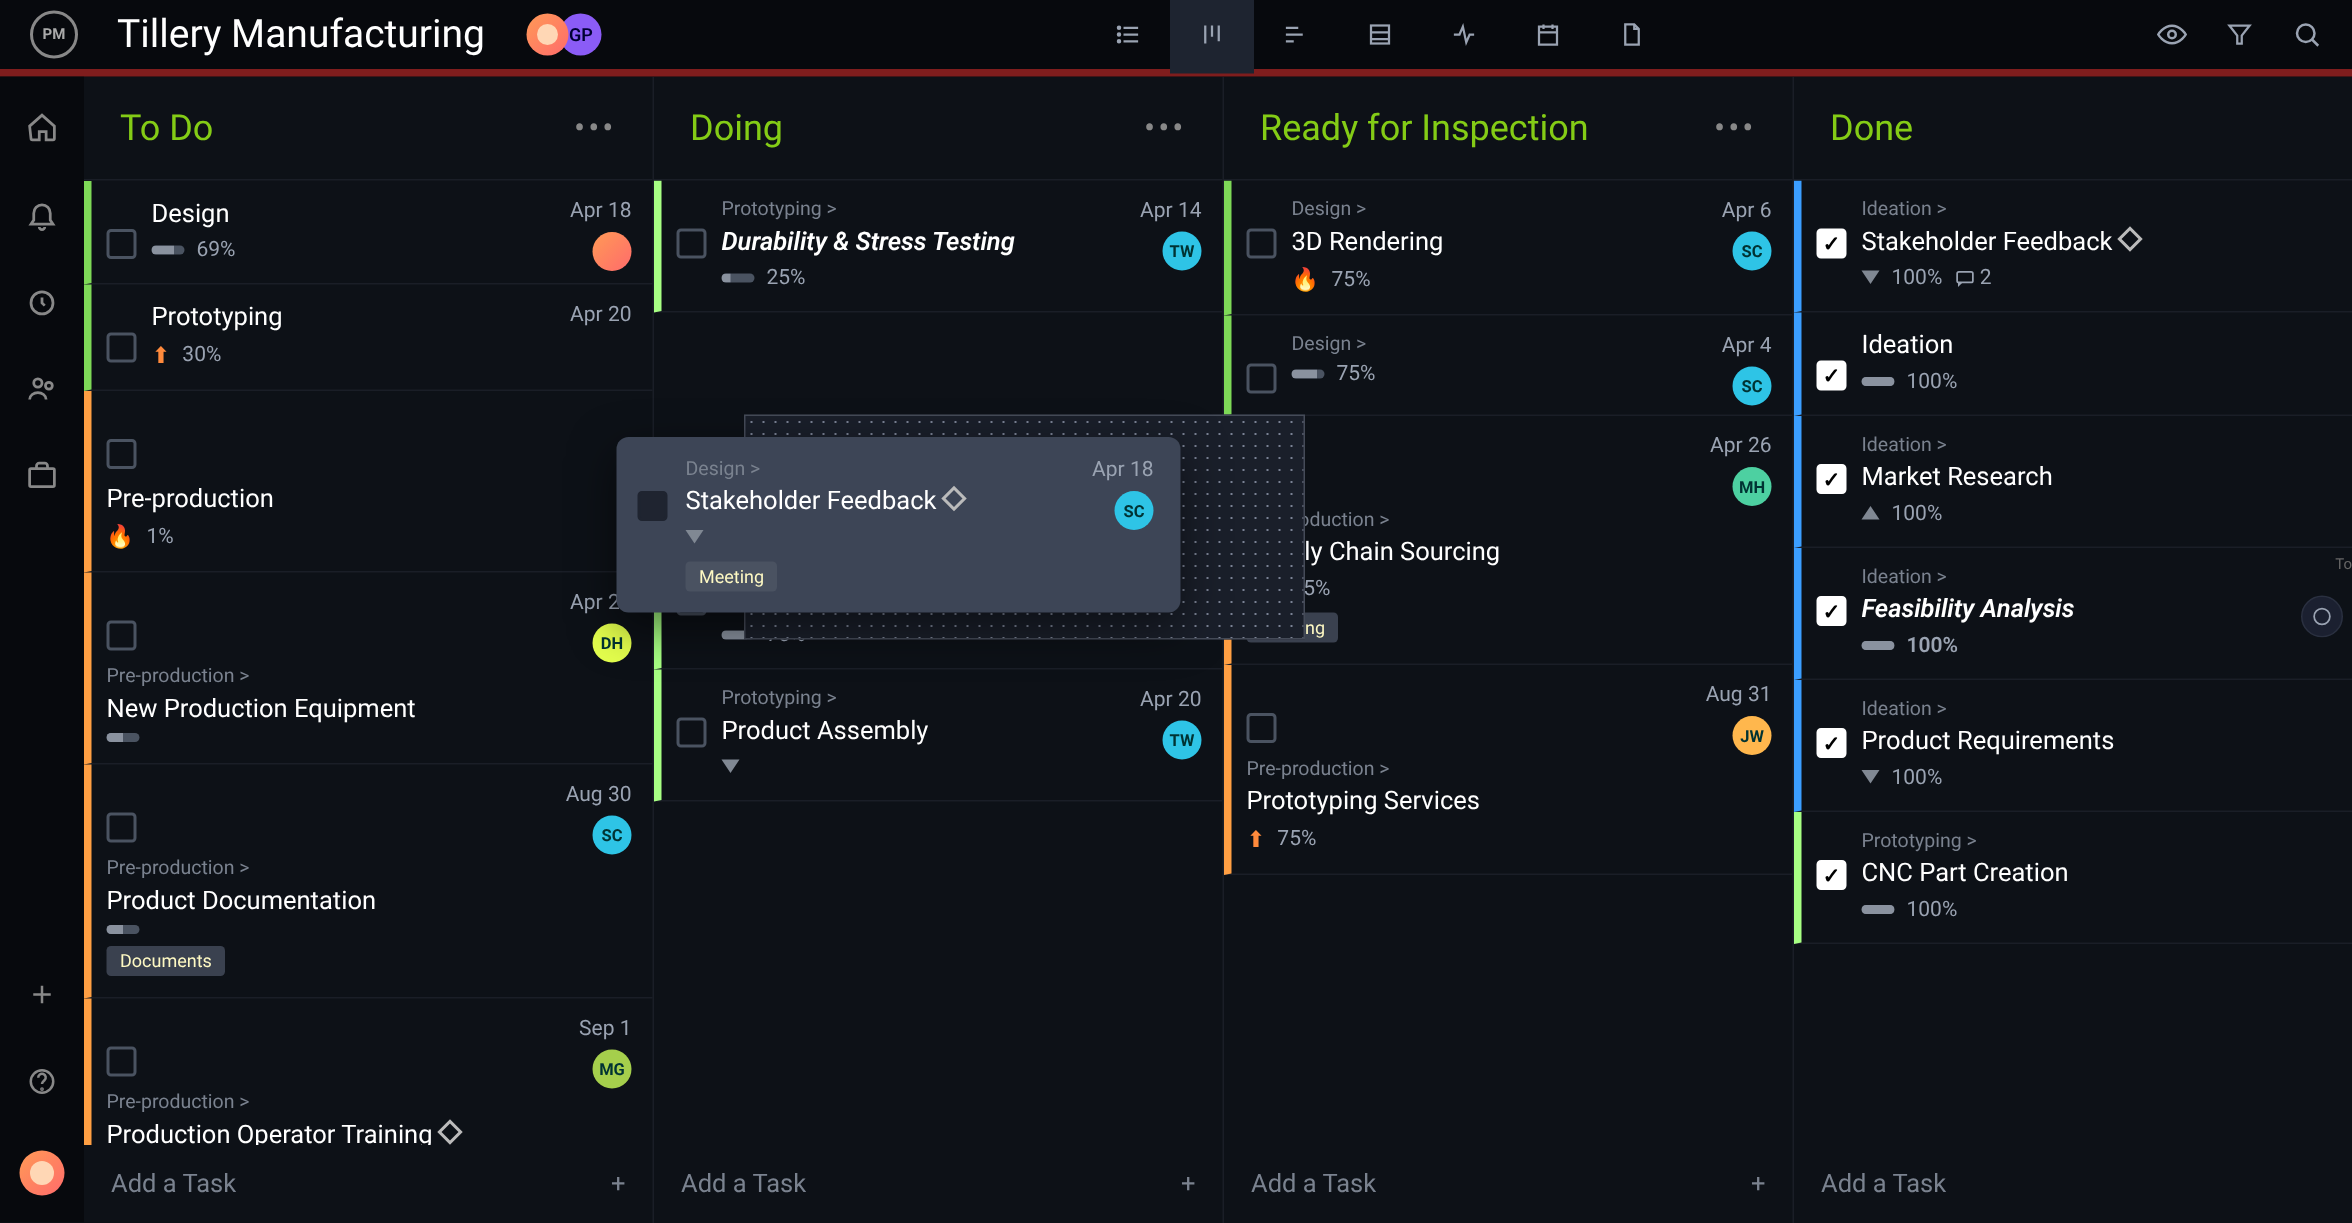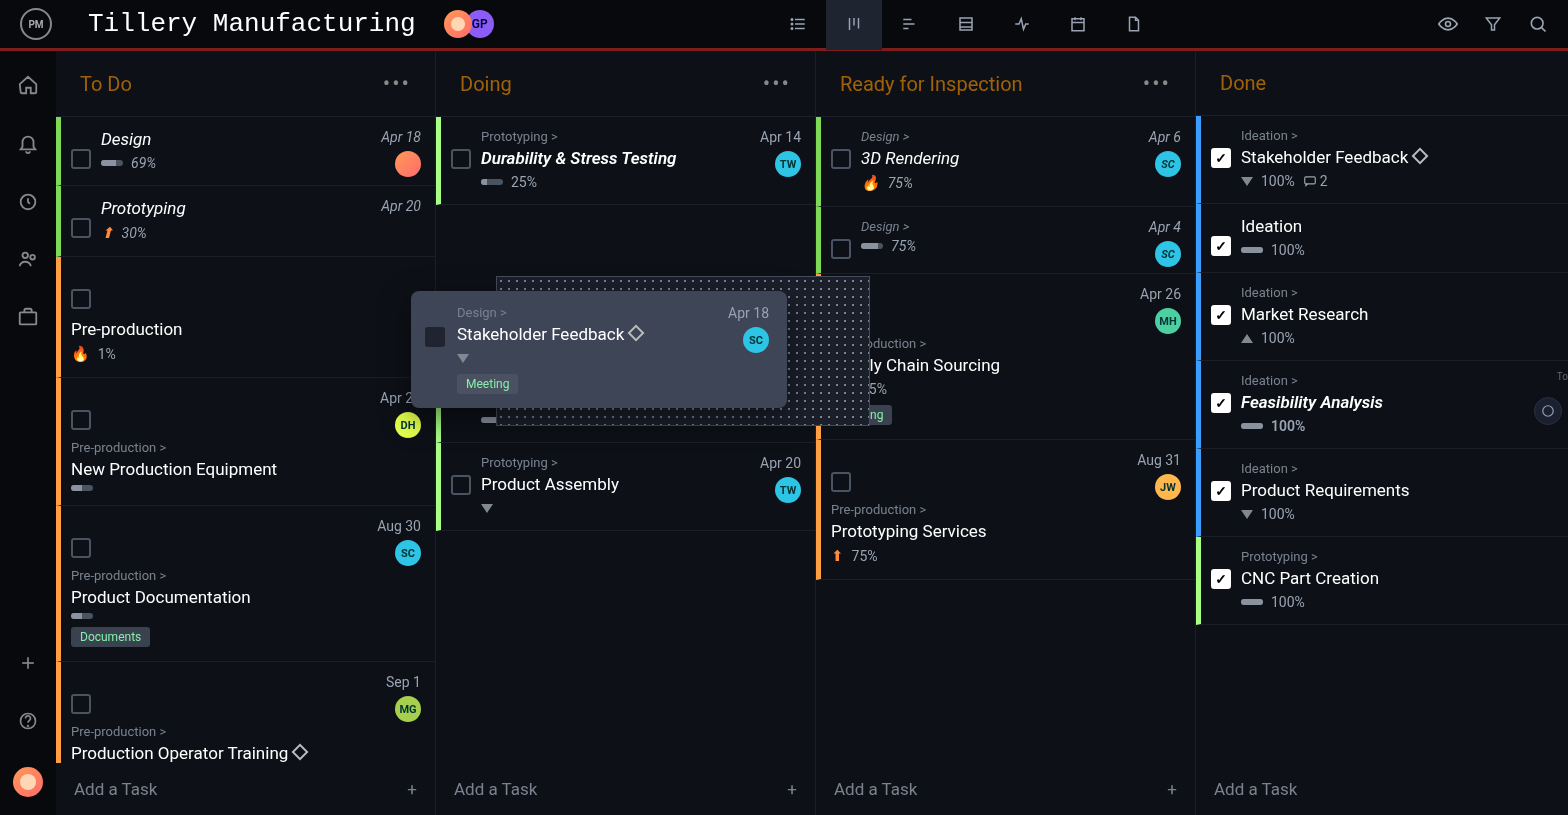--- a/index.html
+++ b/index.html
@@ -15,29 +15,29 @@
   flex-direction: column;
 }
 
 
 .top-header {
   height: 51px;
   background: #07090d;
   display: flex;
   align-items: center;
   padding: 0 20px;
-  border-bottom: 3px solid #7f1d1d;
+  border-bottom: 5px solid #7f1d1d;
   gap: 18px;
 }
 .logo-circle {
   width: 32px; height: 32px; border: 2px solid #888; border-radius: 50%;
   display: flex; align-items: center; justify-content: center;
   font-size: 10px; font-weight: 700; color: #aaa;
 }
-.project-title { font-size: 26px; font-weight: 400; color: #fff; margin-left: 18px; font-family: Liberation Mono, monospace; }
+.project-title { font-size: 26px; font-weight: 400; color: #fff; margin-left: 8px; }
 .avatar-group { display: flex; margin-left: 10px; }
 .avatar { width: 28px; height: 28px; border-radius: 50%; display: flex; align-items: center; justify-content: center; font-size: 12px; font-weight: 600; color: #003; margin-left: -6px; }
 .avatar.a1 { background: linear-gradient(135deg, #ff9a56, #ff6b6b); z-index: 2; margin-left: 0; }
 .avatar.a1::after { content:""; display:block; width:14px; height:14px; background:#ffd7b5; border-radius:50%; }
 .avatar.a2 { background: #8b5cf6; z-index: 1; }
 .view-icons { display: flex; gap: 0; margin-left: auto; margin-right: auto; }
 .view-btn { width: 56px; height: 51px; display: flex; align-items: center; justify-content: center; cursor: pointer; color: #9aa3b2; }
 .view-btn.active { background: #1e2430; }
 .header-right { display: flex; gap: 26px; align-items: center; color: #9aa3b2; }
 
@@ -60,56 +60,56 @@
 .column {
   width: 380px; display: flex; flex-direction: column;
   border-right: 1px solid #1a1e27;
   flex-shrink: 0;
 }
 .column:last-child { width: 316px; }
 .col-header {
   padding: 20px 24px; display: flex; align-items: center; justify-content: space-between;
   border-bottom: 1px solid #1a1e27;
 }
-.col-title { font-size: 20px; font-weight: 400; color: #a16207; text-align: center; }
+.col-title { font-size: 24px; font-weight: 400; color: #84cc16; text-align: center; }
 .col-menu { color: #888; font-size: 22px; letter-spacing: 2px; cursor: pointer; }
 .col-body { flex: 1; overflow-y: auto; }
 .col-footer {
   padding: 16px 18px; display: flex; align-items: center; justify-content: space-between;
   color: #7a828f; font-size: 17px; cursor: pointer;
 }
 
 
 .card {
   border-left: 5px solid;
   padding: 12px 14px 14px 10px;
   border-bottom: 1px solid #1a1e27;
   position: relative;
   display: flex; align-items: flex-start; gap: 10px;
 }
-.card.green { border-left-color: #7ed957; font-style: italic; }
+.card.green { border-left-color: #7ed957; }
 .card.orange { border-left-color: #ff9f43; flex-direction: column; }
 .card.blue { border-left-color: #3b9eff; }
 .card.light { border-left-color: #a7ff83; }
 .checkbox {
   width: 20px; height: 20px; border: 2px solid #4a5361; border-radius: 3px;
   margin-top: 20px; flex-shrink: 0; cursor: pointer;
 }
 .checkbox.done {
   background: #fff; border-color: #fff; display: flex; align-items: center; justify-content: center;
 }
 .checkbox.done::after { content: "✓"; color: #000; font-weight: 900; font-size: 14px; }
 .card-content { flex: 1; min-width: 0; }
 .breadcrumb { font-size: 13px; color: #7a828f; margin-bottom: 4px; }
 .card-title { font-size: 17px; font-weight: 400; color: #fff; margin-bottom: 6px; }
 .card-title.bold { font-weight: 600; font-style: italic; }
 .card-meta { display: flex; align-items: center; gap: 8px; color: #9aa3b2; font-size: 14px; }
 .pct-bar { width: 22px; height: 6px; border-radius: 3px; background: #4a5361; position: relative; overflow: hidden; }
 .pct-bar::before { content:""; position:absolute; left:0; top:0; bottom:0; background:#8a929f; width: var(--p, 50%); }
-.tag { background: #3a414f; color: #86efac; font-size: 12px; padding: 3px 9px; border-radius: 3px; margin-top: 8px; display: inline-block; }
+.tag { background: #3a414f; color: #fef9c3; font-size: 12px; padding: 3px 9px; border-radius: 3px; margin-top: 8px; display: inline-block; }
 .card-right { display: flex; flex-direction: column; align-items: flex-end; gap: 6px; position: absolute; right: 14px; top: 12px; }
 .date { font-size: 14px; color: #9aa3b2; }
 .small-avatar { width: 26px; height: 26px; border-radius: 50%; display: flex; align-items: center; justify-content: center; font-size: 11px; font-weight: 700; color: #033; }
 .avatar-row { display: flex; }
 .avatar-row .small-avatar { margin-left: -8px; }
 .avatar-row .small-avatar:first-child { margin-left: 0; }
 
 
 .pri-low::before { content: ""; display: inline-block; width: 0; height: 0; border-left: 6px solid transparent; border-right: 6px solid transparent; border-top: 9px solid #808893; }
 .pri-high::before { content: ""; display: inline-block; width: 0; height: 0; border-left: 6px solid transparent; border-right: 6px solid transparent; border-bottom: 9px solid #808893; }

